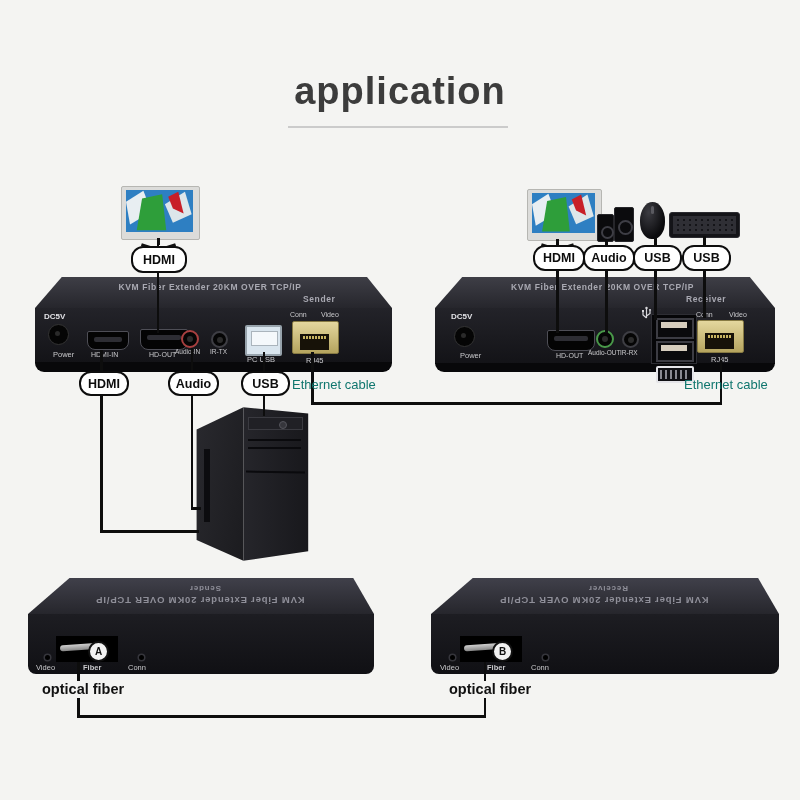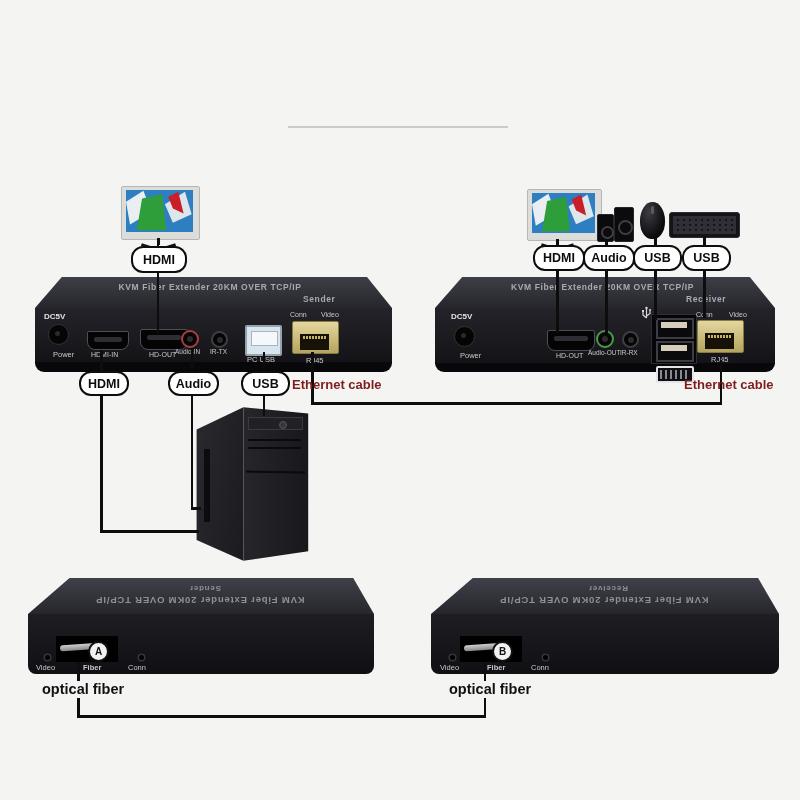--- a/index.html
+++ b/index.html
@@ -23,21 +23,21 @@
   .dev-bottom{position:absolute;background:#08080a;border-radius:0 0 9px 9px;z-index:3;}
   .dev-toptext{position:absolute;text-align:center;font-size:8.5px;font-weight:bold;
                color:#a9a9b2;letter-spacing:.6px;white-space:nowrap;z-index:4;}
   .dev-name{position:absolute;font-size:8.5px;font-weight:bold;color:#a9a9b2;letter-spacing:.6px;z-index:4;}
   .plabel{position:absolute;font-size:7px;color:#c9c9cc;white-space:nowrap;z-index:5;}
   .plabel-b{position:absolute;font-size:8px;font-weight:bold;color:#e2e2e6;white-space:nowrap;z-index:5;}
   .jack{position:absolute;border-radius:50%;background:#050505;z-index:5;}
   .hdmi-port{position:absolute;background:#040404;border:1px solid #4e4e56;
              border-radius:2px 2px 8px 8px;z-index:5;}
   .hdmi-slot{position:absolute;left:6px;top:5px;right:6px;height:5px;background:#2d2d33;border-radius:2px;}
-  .caption{position:absolute;font-size:13px;font-weight:bold;color:#7f1d1d;white-space:nowrap;z-index:8;}
+  .caption{position:absolute;font-size:13px;font-weight:normal;color:#0f766e;white-space:nowrap;z-index:8;}
   .fibercap{position:absolute;font-size:14.5px;font-weight:bold;color:#111;white-space:nowrap;z-index:8;background:#f4f4f2;padding:0 2px;}
   
   .mon-frame{position:absolute;background:#dcdcda;border:1px solid #b6b6b2;border-radius:2px;z-index:4;}
   .mon-screen{position:absolute;overflow:hidden;background:#2e7fc2;z-index:5;}
   .shape{position:absolute;inset:0;}
   
   .fbox-top{position:absolute;background:linear-gradient(180deg,#40404a 0%,#26262c 100%);z-index:2;}
   .fbox-front{position:absolute;background:linear-gradient(180deg,#1d1d22 0%,#101014 100%);
               border-radius:0 0 8px 8px;z-index:3;}
   .fbox-text{position:absolute;transform:rotate(180deg);text-align:center;font-size:9.5px;
@@ -46,20 +46,21 @@
         box-shadow:0 0 0 1.5px #35353b;z-index:5;}
   .badge{position:absolute;width:17px;height:17px;border-radius:50%;background:#f2f2f2;
          border:2px solid #111;display:flex;align-items:center;justify-content:center;
          font-size:10px;font-weight:bold;color:#111;z-index:6;}
 </style>
 </head>
 <body>
 
 <div class="canvas">
 
+  <div class="title">application</div>
   <div class="title-rule"></div>
 
   <div class="mon-frame" style="left:121px;top:186px;width:77px;height:52px;">
     <div class="mon-screen" style="left:4px;top:3px;width:67px;height:42px;">
       <div class="shape" style="background:#e8eef2;clip-path:polygon(0 28%,26% 2%,38% 52%,6% 82%);"></div>
       <div class="shape" style="background:#2e9e3a;clip-path:polygon(24% 20%,54% 10%,60% 96%,16% 96%);"></div>
       <div class="shape" style="background:#dde6ea;clip-path:polygon(58% 34%,88% 4%,98% 58%,70% 78%);"></div>
       <div class="shape" style="background:#c81f28;clip-path:polygon(63% 16%,78% 4%,86% 56%,70% 44%);"></div>
     </div>
   </div>

